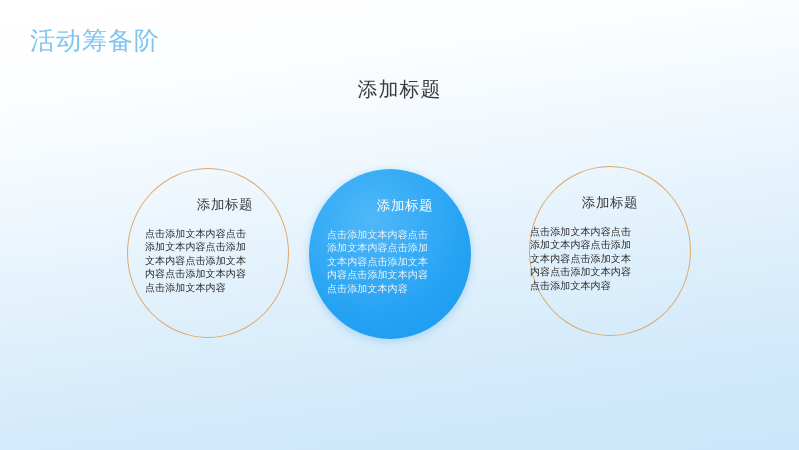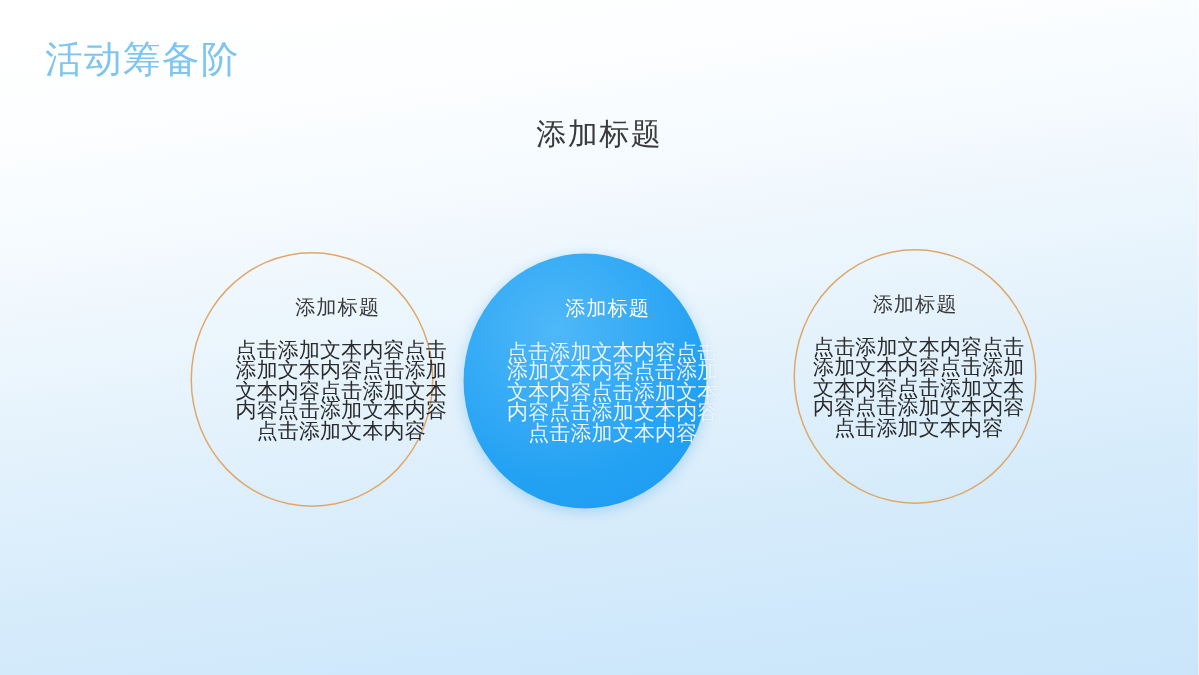--- a/index.html
+++ b/index.html
@@ -95,25 +95,25 @@
 
   .circle-heading {
     font-size: 13.5px;
     letter-spacing: 0.6px;
     color: #3a3a3a;
     text-align: center;
     margin-bottom: 13px;
   }
 
   .circle-body {
-    font-size: 14px;
+    font-size: 10px;
     line-height: 13.4px;
     letter-spacing: 0.1px;
     color: #2b2b2b;
-    text-align: center;
+    text-align: left;
   }
 
   .circle-body div { white-space: nowrap; }
 
   #text-left   { left: 140px; top: 196px; }
   #text-right  { left: 525px; top: 194px; }
 
   #text-center { left: 320px; top: 197px; }
   #text-center .circle-heading { color: #ffffff; }
   #text-center .circle-body    { color: #eaf6ff; }

